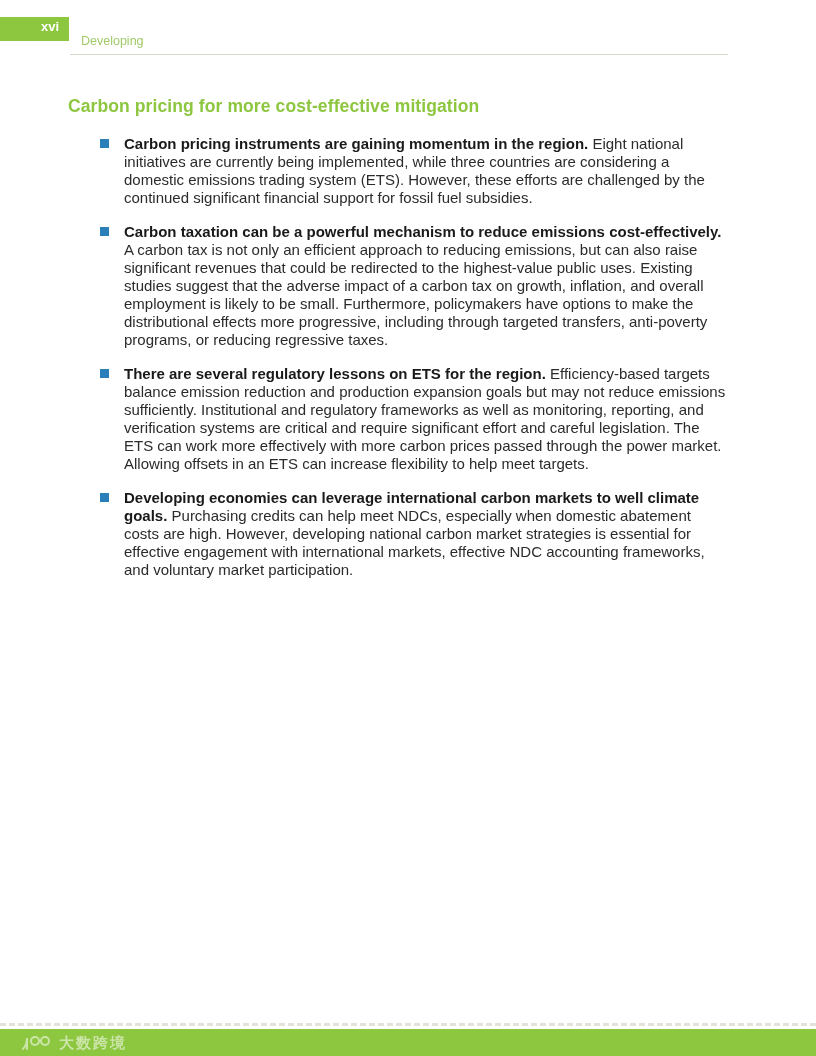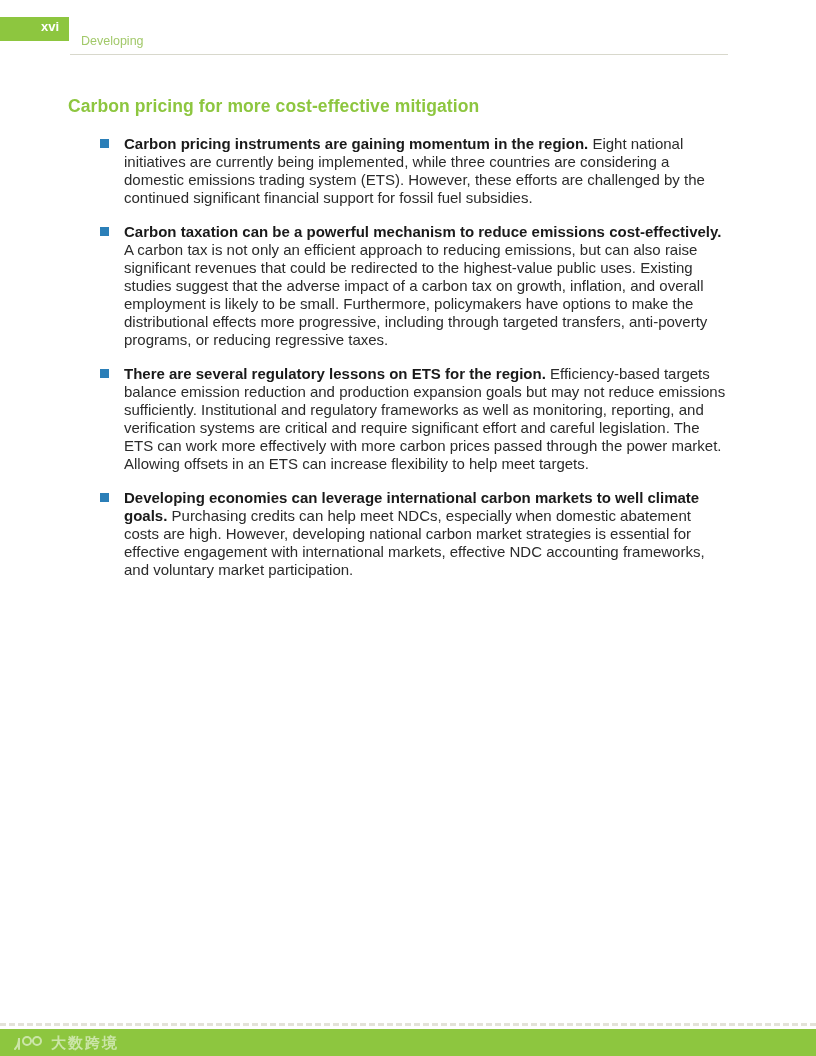--- a/index.html
+++ b/index.html
@@ -105,21 +105,21 @@
   }
   .footer-bar {
     position: absolute;
     left: 0;
     right: 0;
     bottom: 0;
     height: 27px;
     background: #8dc63f;
     display: flex;
     align-items: center;
-    padding-left: 12px;
+    padding-left: 20px;
   }
   .watermark {
     display: flex;
     align-items: center;
     gap: 5px;
     opacity: 0.55;
   }
   .watermark svg { display: block; }
   .watermark-text {
     color: #ffffff;

